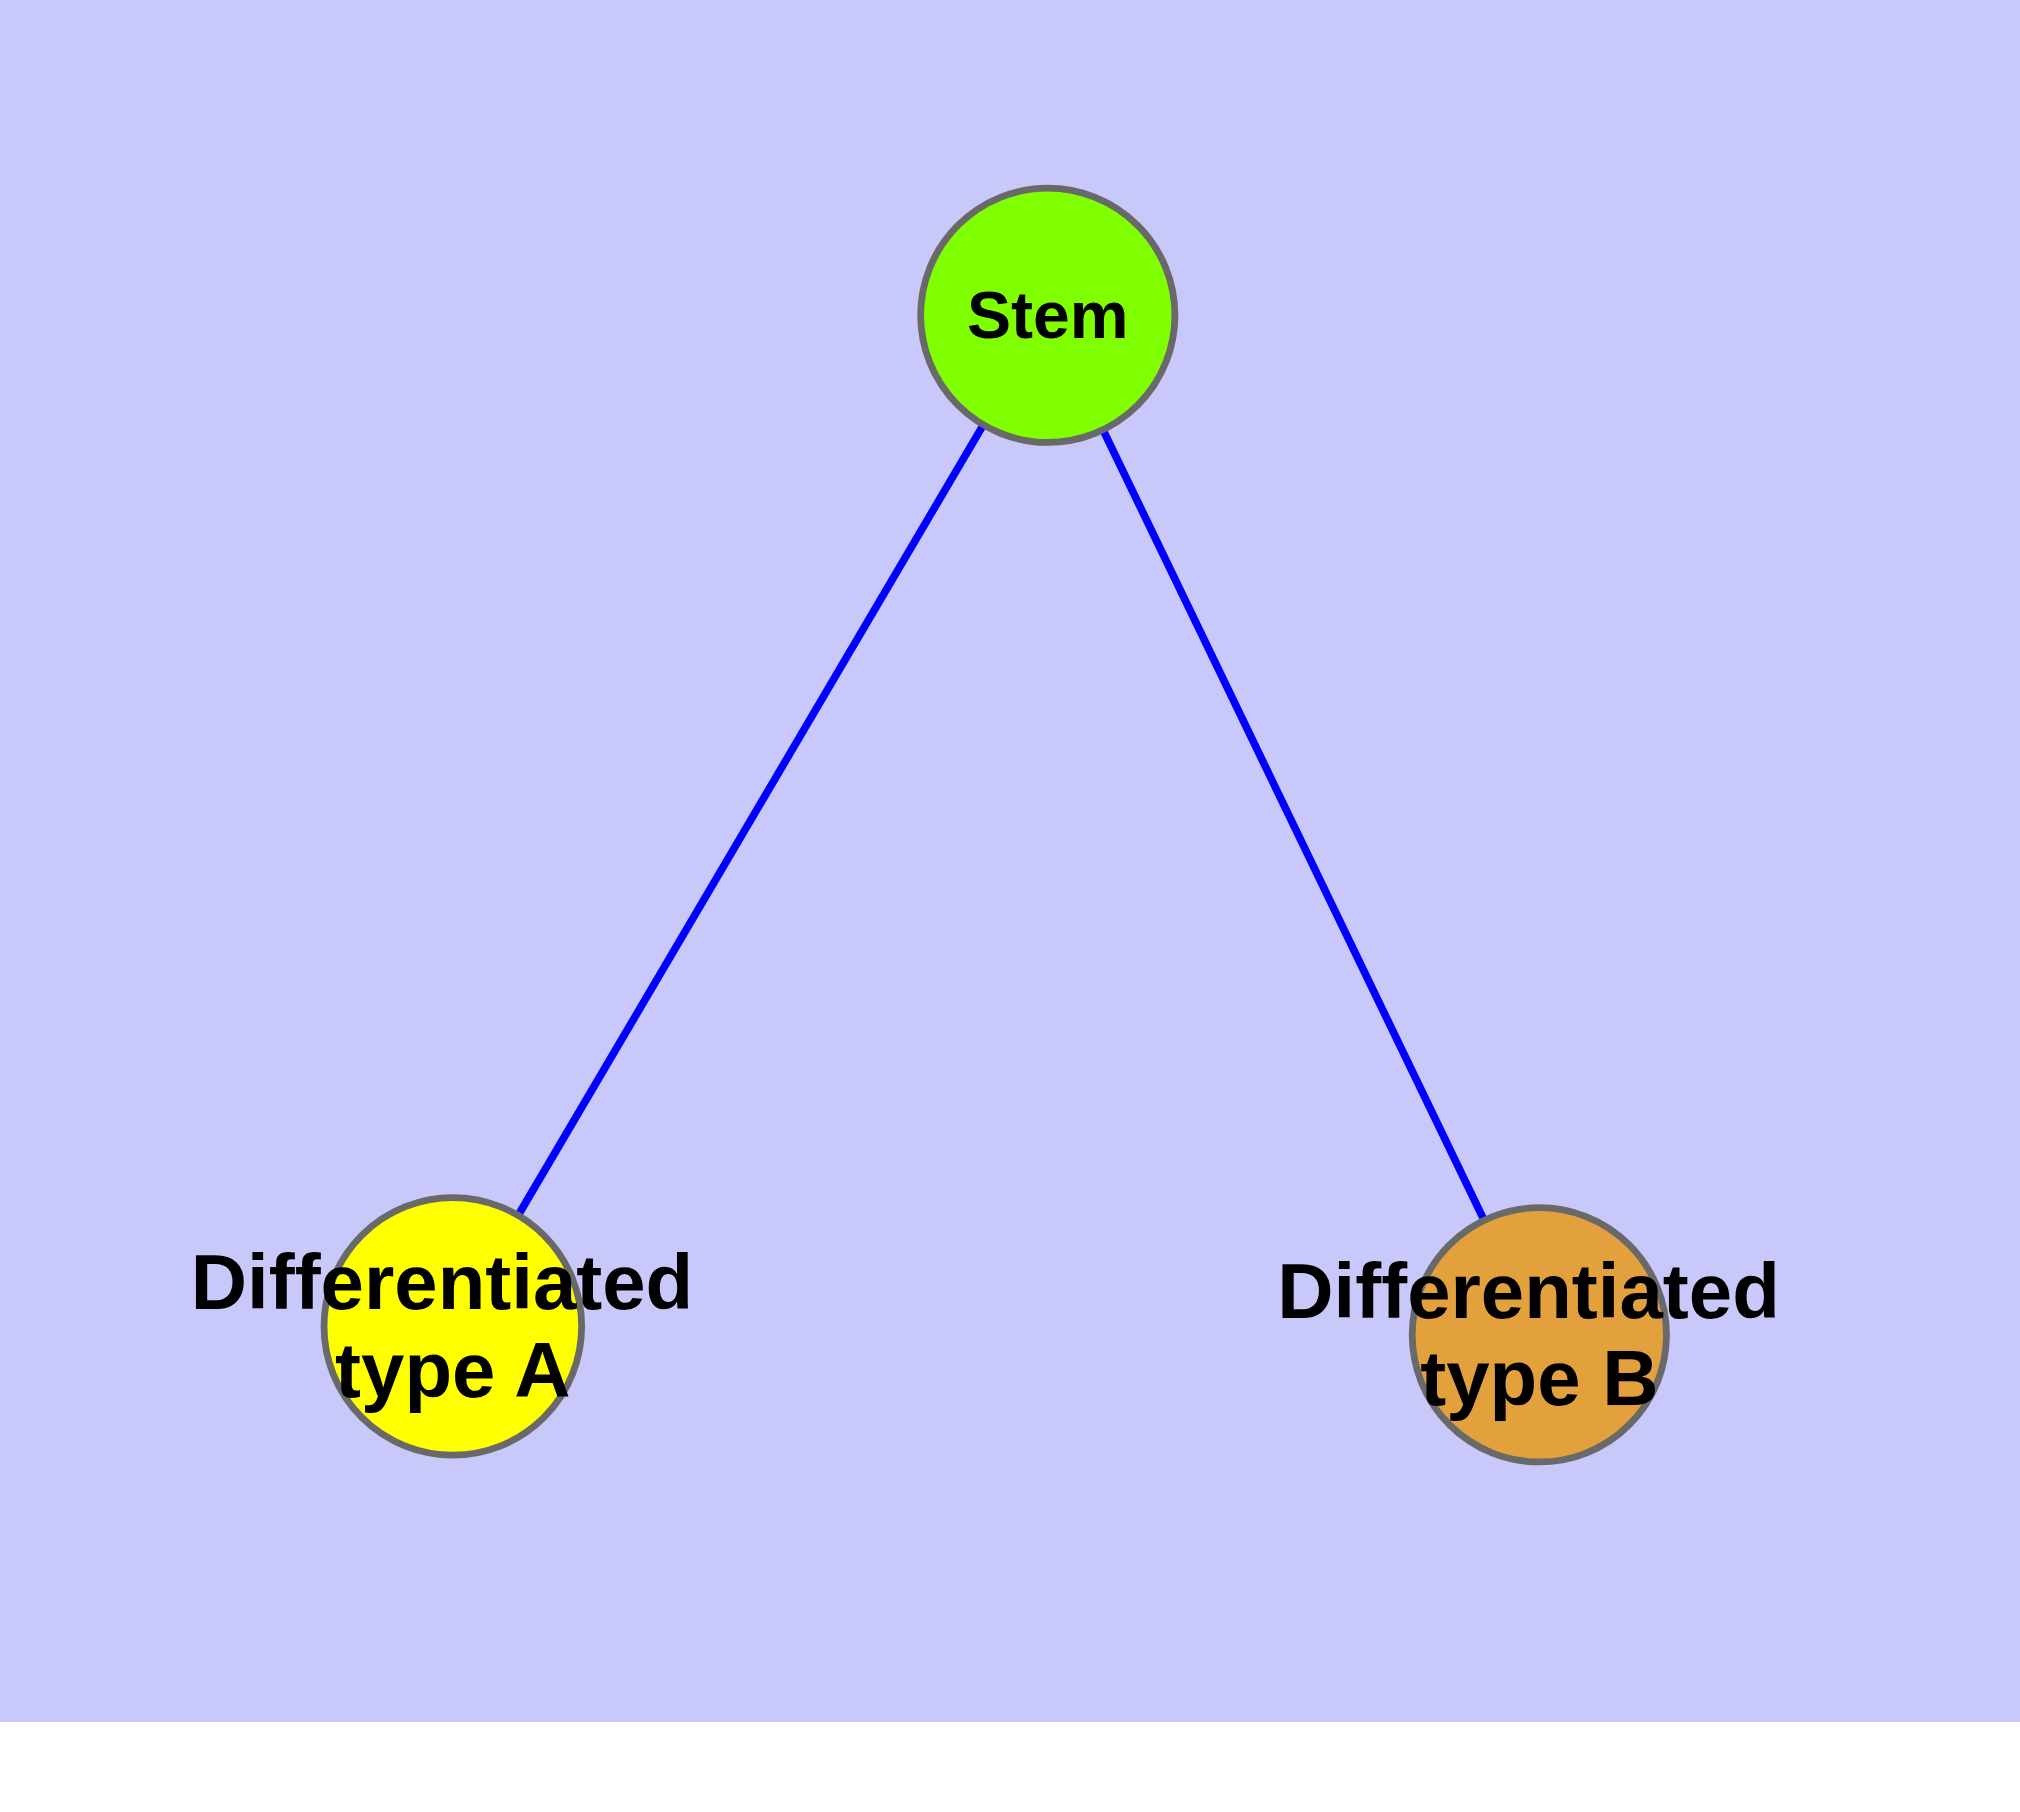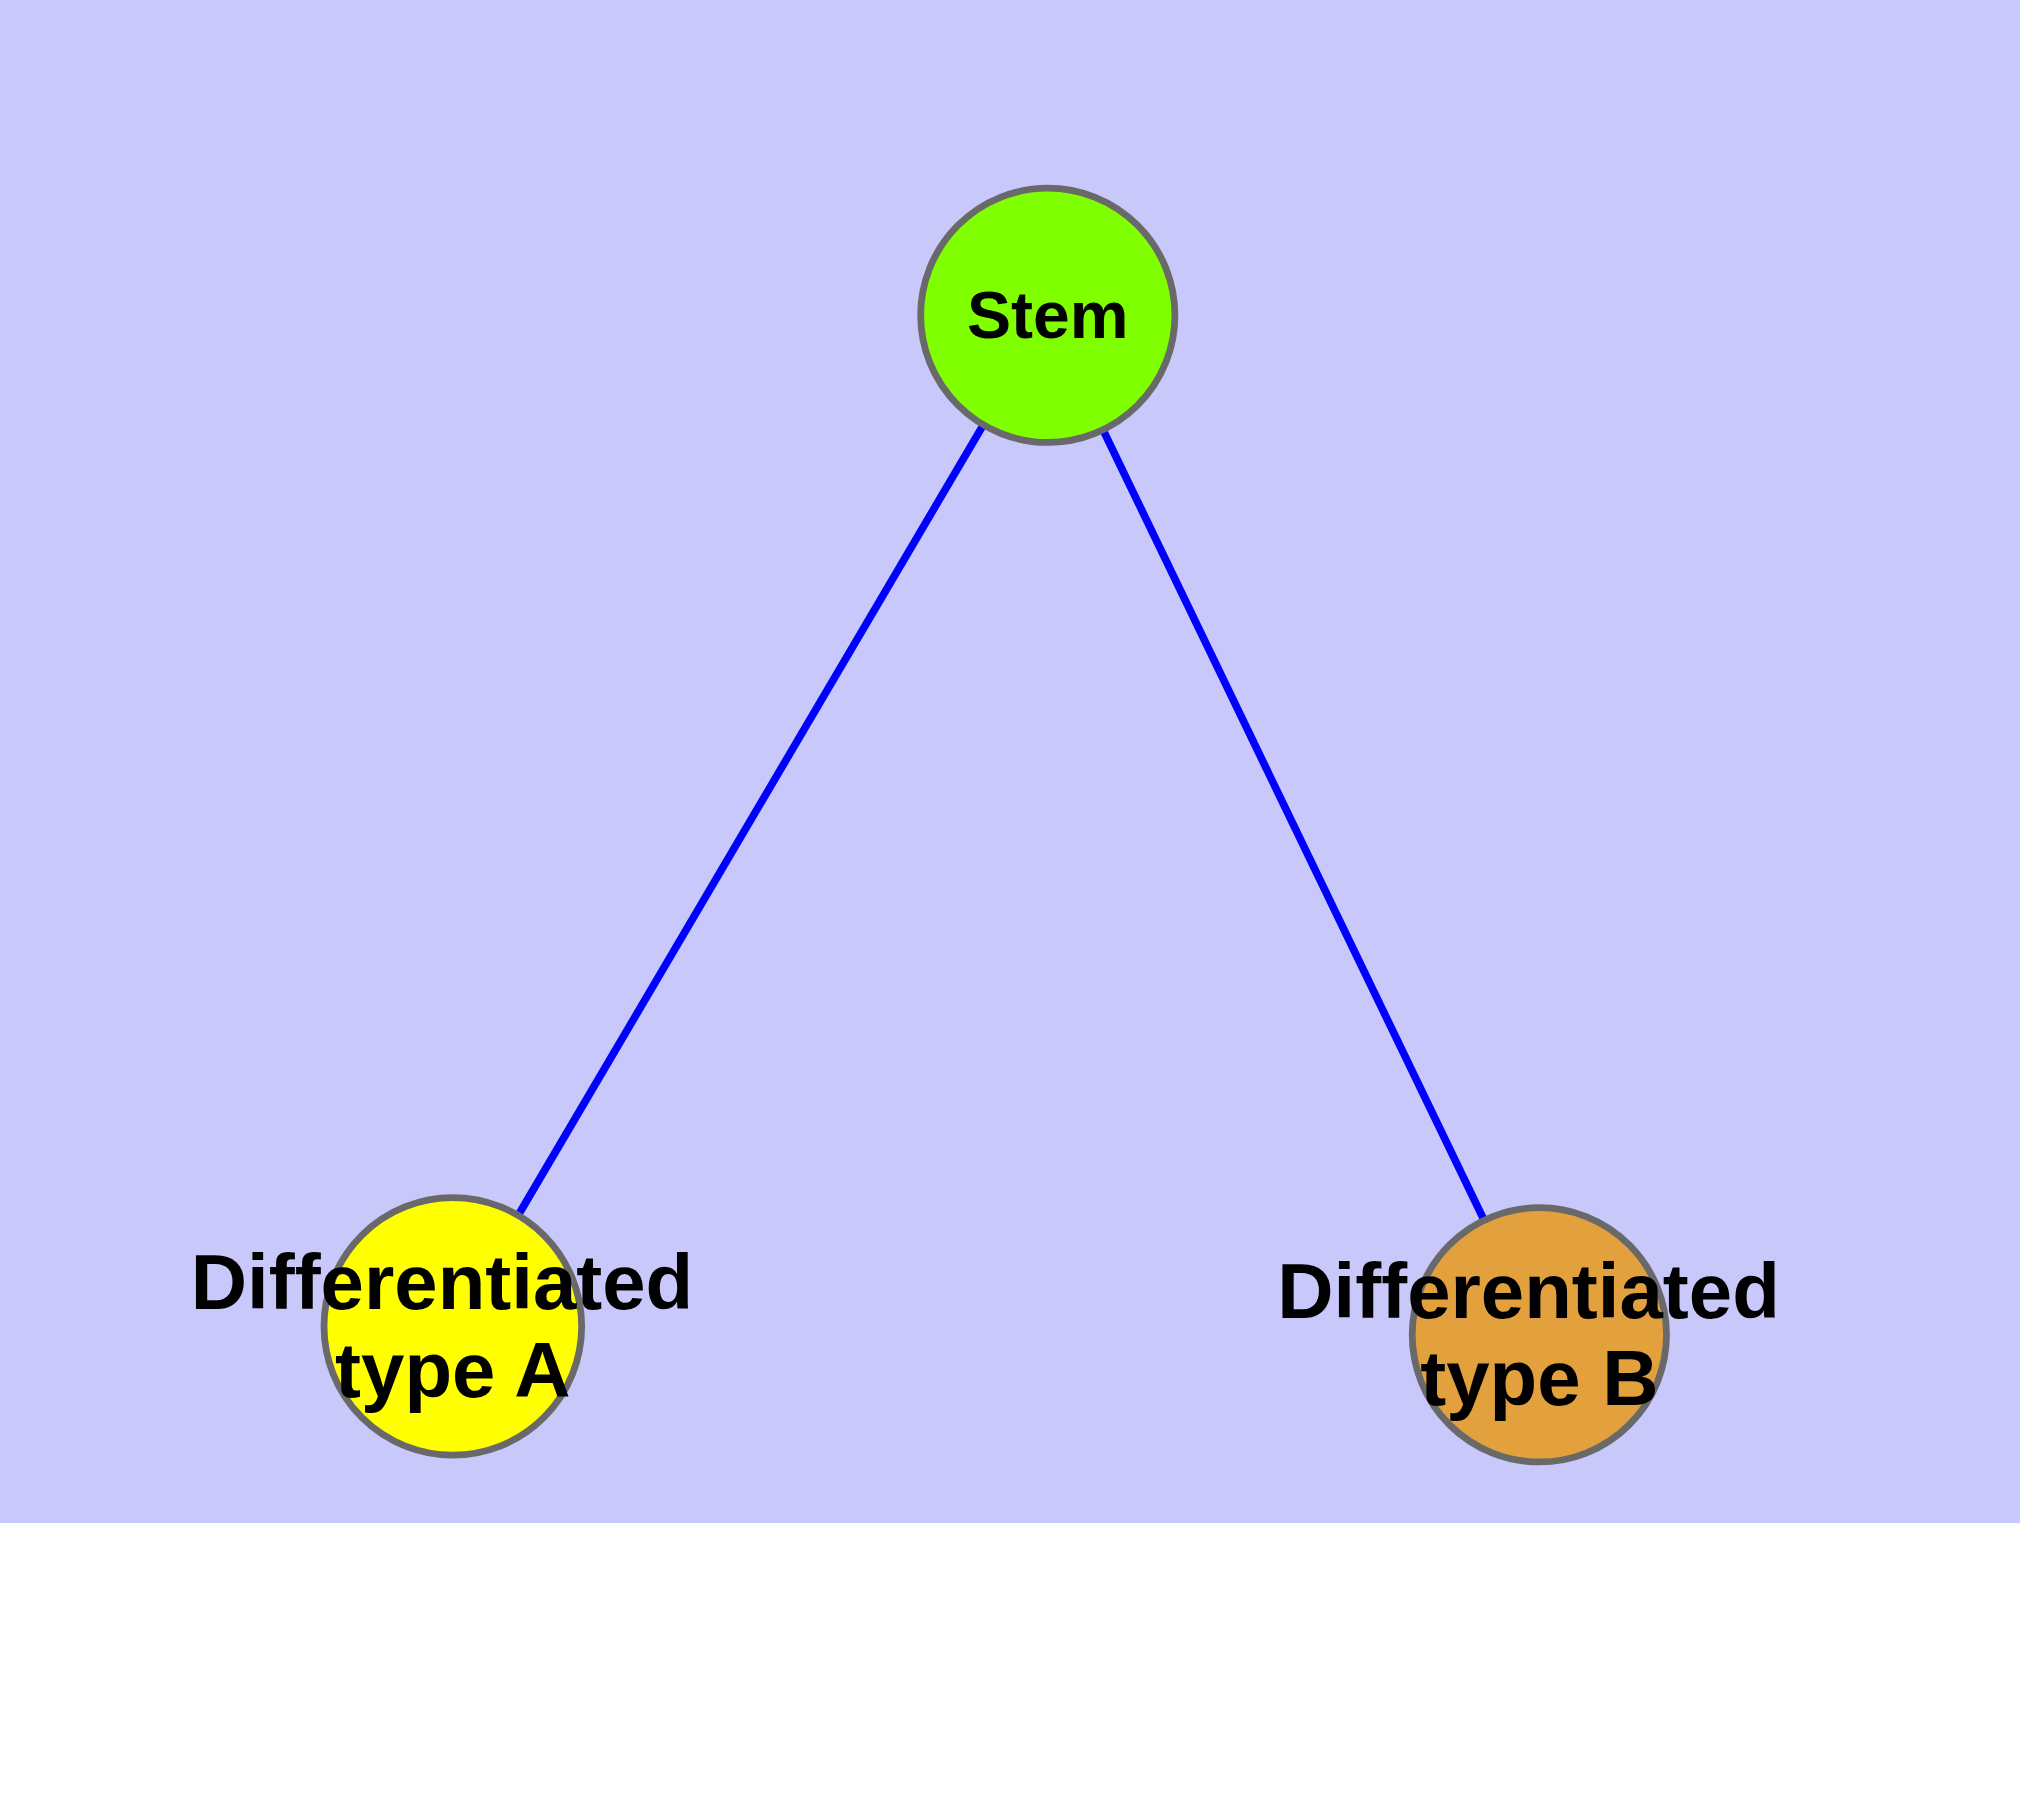--- a/index.html
+++ b/index.html
@@ -33,21 +33,21 @@
   .label-root {
     font-size: 78px;
   }
   .label-leaf {
     font-size: 92px;
   }
 </style>
 </head>
 <body>
 
-<div id="stage" style="background: rgb(200, 200, 250); width: 2021px; height: 1523px;">
+<div id="stage" style="background: rgb(200, 200, 250); width: 2021px; height: 1722px;">
   <svg id="graph-canvas" viewBox="0 0 2384 2138" xmlns="http://www.w3.org/2000/svg">
 
     <rect id="bg-rect" x="0" y="0" width="2384" height="2138" fill="#c8c8fa"></rect>
 
     <g id="edges-layer">
       <line id="edge-stem-diff_a" x1="1236" y1="372" x2="534" y2="1565" stroke="#0000ff" stroke-width="9" stroke-linecap="butt"></line>
       <line id="edge-stem-diff_b" x1="1236" y1="372" x2="1816" y2="1575" stroke="#0000ff" stroke-width="9" stroke-linecap="butt"></line>
     </g>
 
     <g id="nodes-layer">

